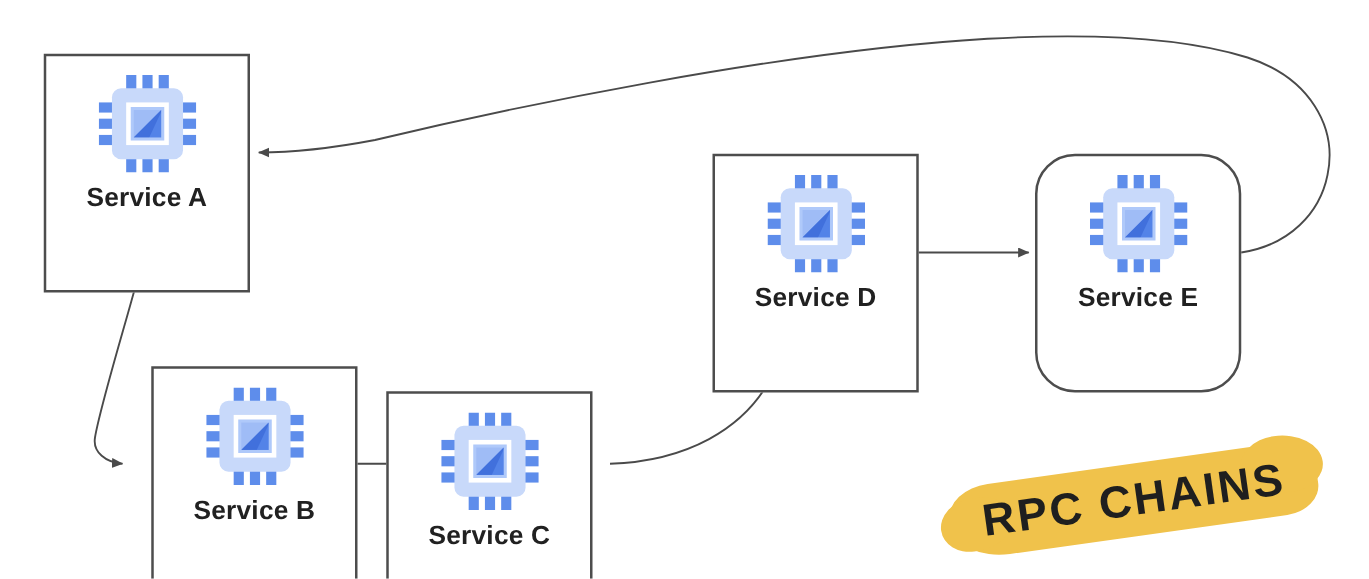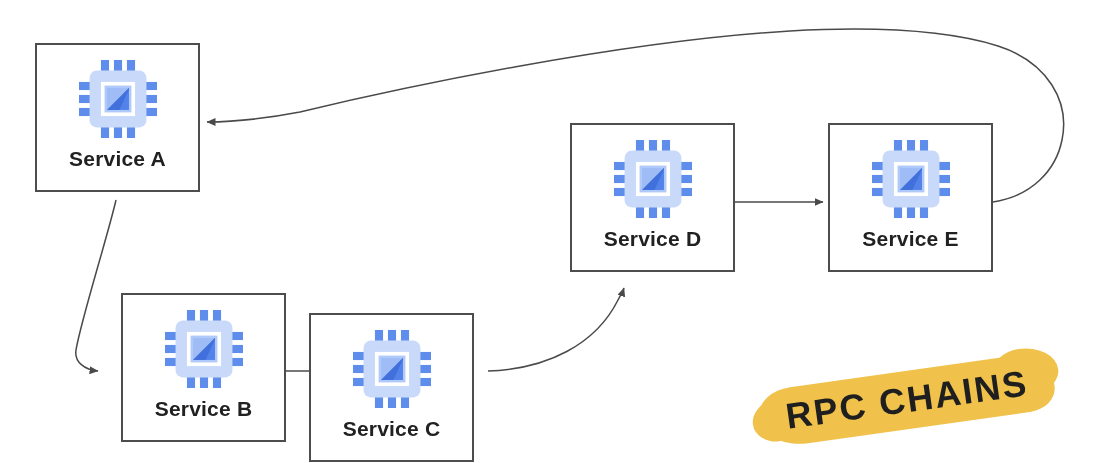--- a/index.html
+++ b/index.html
@@ -23,30 +23,30 @@
     background:#ffffff;
     overflow:hidden;
     font-family:"Liberation Sans", sans-serif;
   }
   .edges { position:absolute; inset:0; width:1095px; height:463px; }
   .edge { stroke:var(--arrow); stroke-width:1.5; fill:none; }
   .ah { fill:var(--arrow); }
 
   .node {
     position:absolute;
-    width:165px; height:149px;
+    width:165px; height:191px;
     background:#ffffff;
     border:2px solid var(--box-border);
     display:flex; flex-direction:column; align-items:center;
   }
   .node-a { left:35px;  top:43px;  }
   .node-b { left:121px; top:293px; }
   .node-c { left:309px; top:293px;margin-top:20px; }
   .node-d { left:570px; top:123px; }
-  .node-e { left:828px; top:123px; }
+  .node-e { left:828px; top:123px;border-radius:32px; }
 
   .chip { width:78px; height:78px; margin-top:15px; display:block; }
   .node-label {
     margin-top:9px;
     font-size:21px; font-weight:700; color:var(--label);
     letter-spacing:0.2px; white-space:nowrap;
   }
 
   .stamp {
     position:absolute; left:759px; top:371px;

